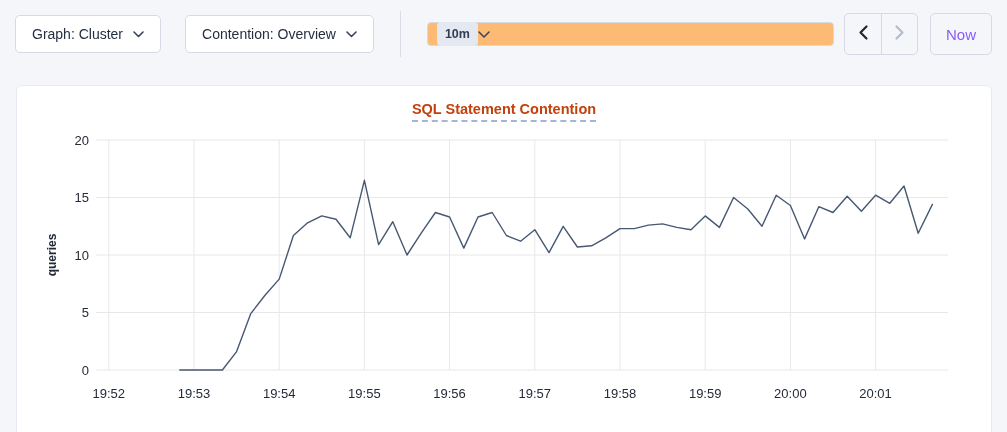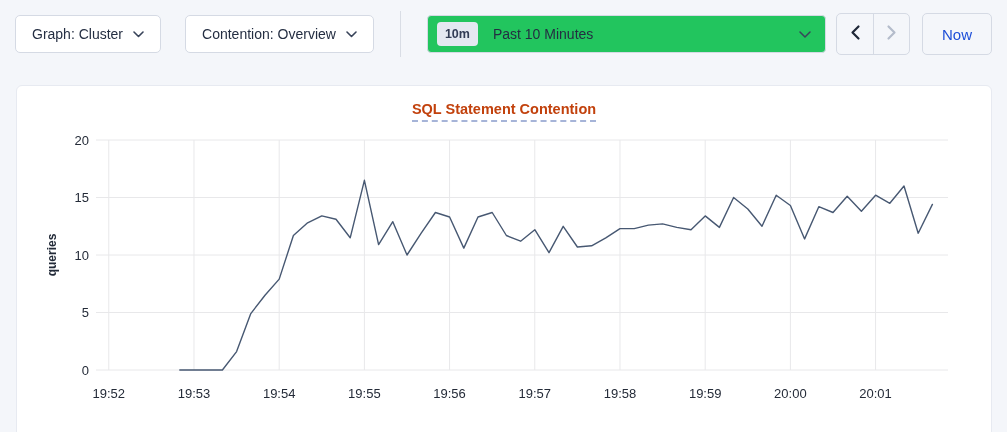--- a/index.html
+++ b/index.html
@@ -23,43 +23,43 @@
     color:#242e42;font-size:14px;cursor:pointer;white-space:nowrap;
   }
   .btn .chev{margin-left:10px;display:inline-flex;}
   .gap24{width:24px;flex:none;}
   .toolbar-divider{
     width:1px;height:46px;background:#d9dde5;flex:none;
     margin:0 26px;align-self:center;
   }
   .time-picker{
     flex:1;display:flex;align-items:center;
-    background:#22c55e;border:1px solid #d5dae4;border-radius:4px;
-    height:38px;box-sizing:border-box;padding:0 14px 0 9px;
+    background:#fdba74;border:1px solid #d5dae4;border-radius:4px;
+    height:24px;box-sizing:border-box;padding:0 14px 0 9px;
     cursor:pointer;min-width:0;
   }
   .time-badge{
     background:#e4e8f1;color:#323c55;font-weight:bold;font-size:12.5px;
     border-radius:4px;padding:5px 8px;flex:none;
   }
   .time-label{margin-left:15px;font-size:14px;color:#242e42;flex:1;}
   .arrow-group{
     display:flex;flex:none;margin-left:10px;
     border:1px solid #d5dae4;border-radius:5px;height:42px;box-sizing:border-box;
     overflow:hidden;
   }
   .arrow-btn{
     width:36px;display:flex;align-items:center;justify-content:center;
     cursor:pointer;background:transparent;border:none;padding:0;
   }
   .arrow-btn + .arrow-btn{border-left:1px solid #d5dae4;}
   .now-btn{
-    flex:none;margin-left:12px;height:42px;width:70px;
+    flex:none;margin-left:12px;height:42px;width:62px;
     background:transparent;border:1px solid #d5dae4;border-radius:5px;
-    color:#1d4ed8;font-size:15px;box-sizing:border-box;
+    color:#8b5cf6;font-size:15px;box-sizing:border-box;
     font-family:"Liberation Sans",sans-serif;cursor:default;
   }
 
   
   .card{
     position:absolute;left:16px;top:85px;width:976px;height:400px;
     background:#ffffff;border:1px solid #e7eaf1;border-radius:6px;
     box-sizing:border-box;
   }
   .card-title{
@@ -97,21 +97,20 @@
         <svg width="11" height="7" viewBox="0 0 11 7">
             <polyline points="1,1 5.5,5.5 10,1" fill="none" stroke="#39445a" stroke-width="1.6" stroke-linecap="round" stroke-linejoin="round"></polyline>
           </svg>
       </span>
     </div>
 
     <div class="toolbar-divider"></div>
 
     <div class="time-picker">
       <span class="time-badge">10m</span>
-      <span class="time-label">Past 10 Minutes</span>
       <span class="chev">
         <svg width="12" height="8" viewBox="0 0 12 8">
             <polyline points="1,1 6,6 11,1" fill="none" stroke="#39445a" stroke-width="1.5" stroke-linecap="round" stroke-linejoin="round"></polyline>
           </svg>
       </span>
     </div>
 
     <div class="arrow-group">
       <button class="arrow-btn" aria-label="previous">
         <span>

